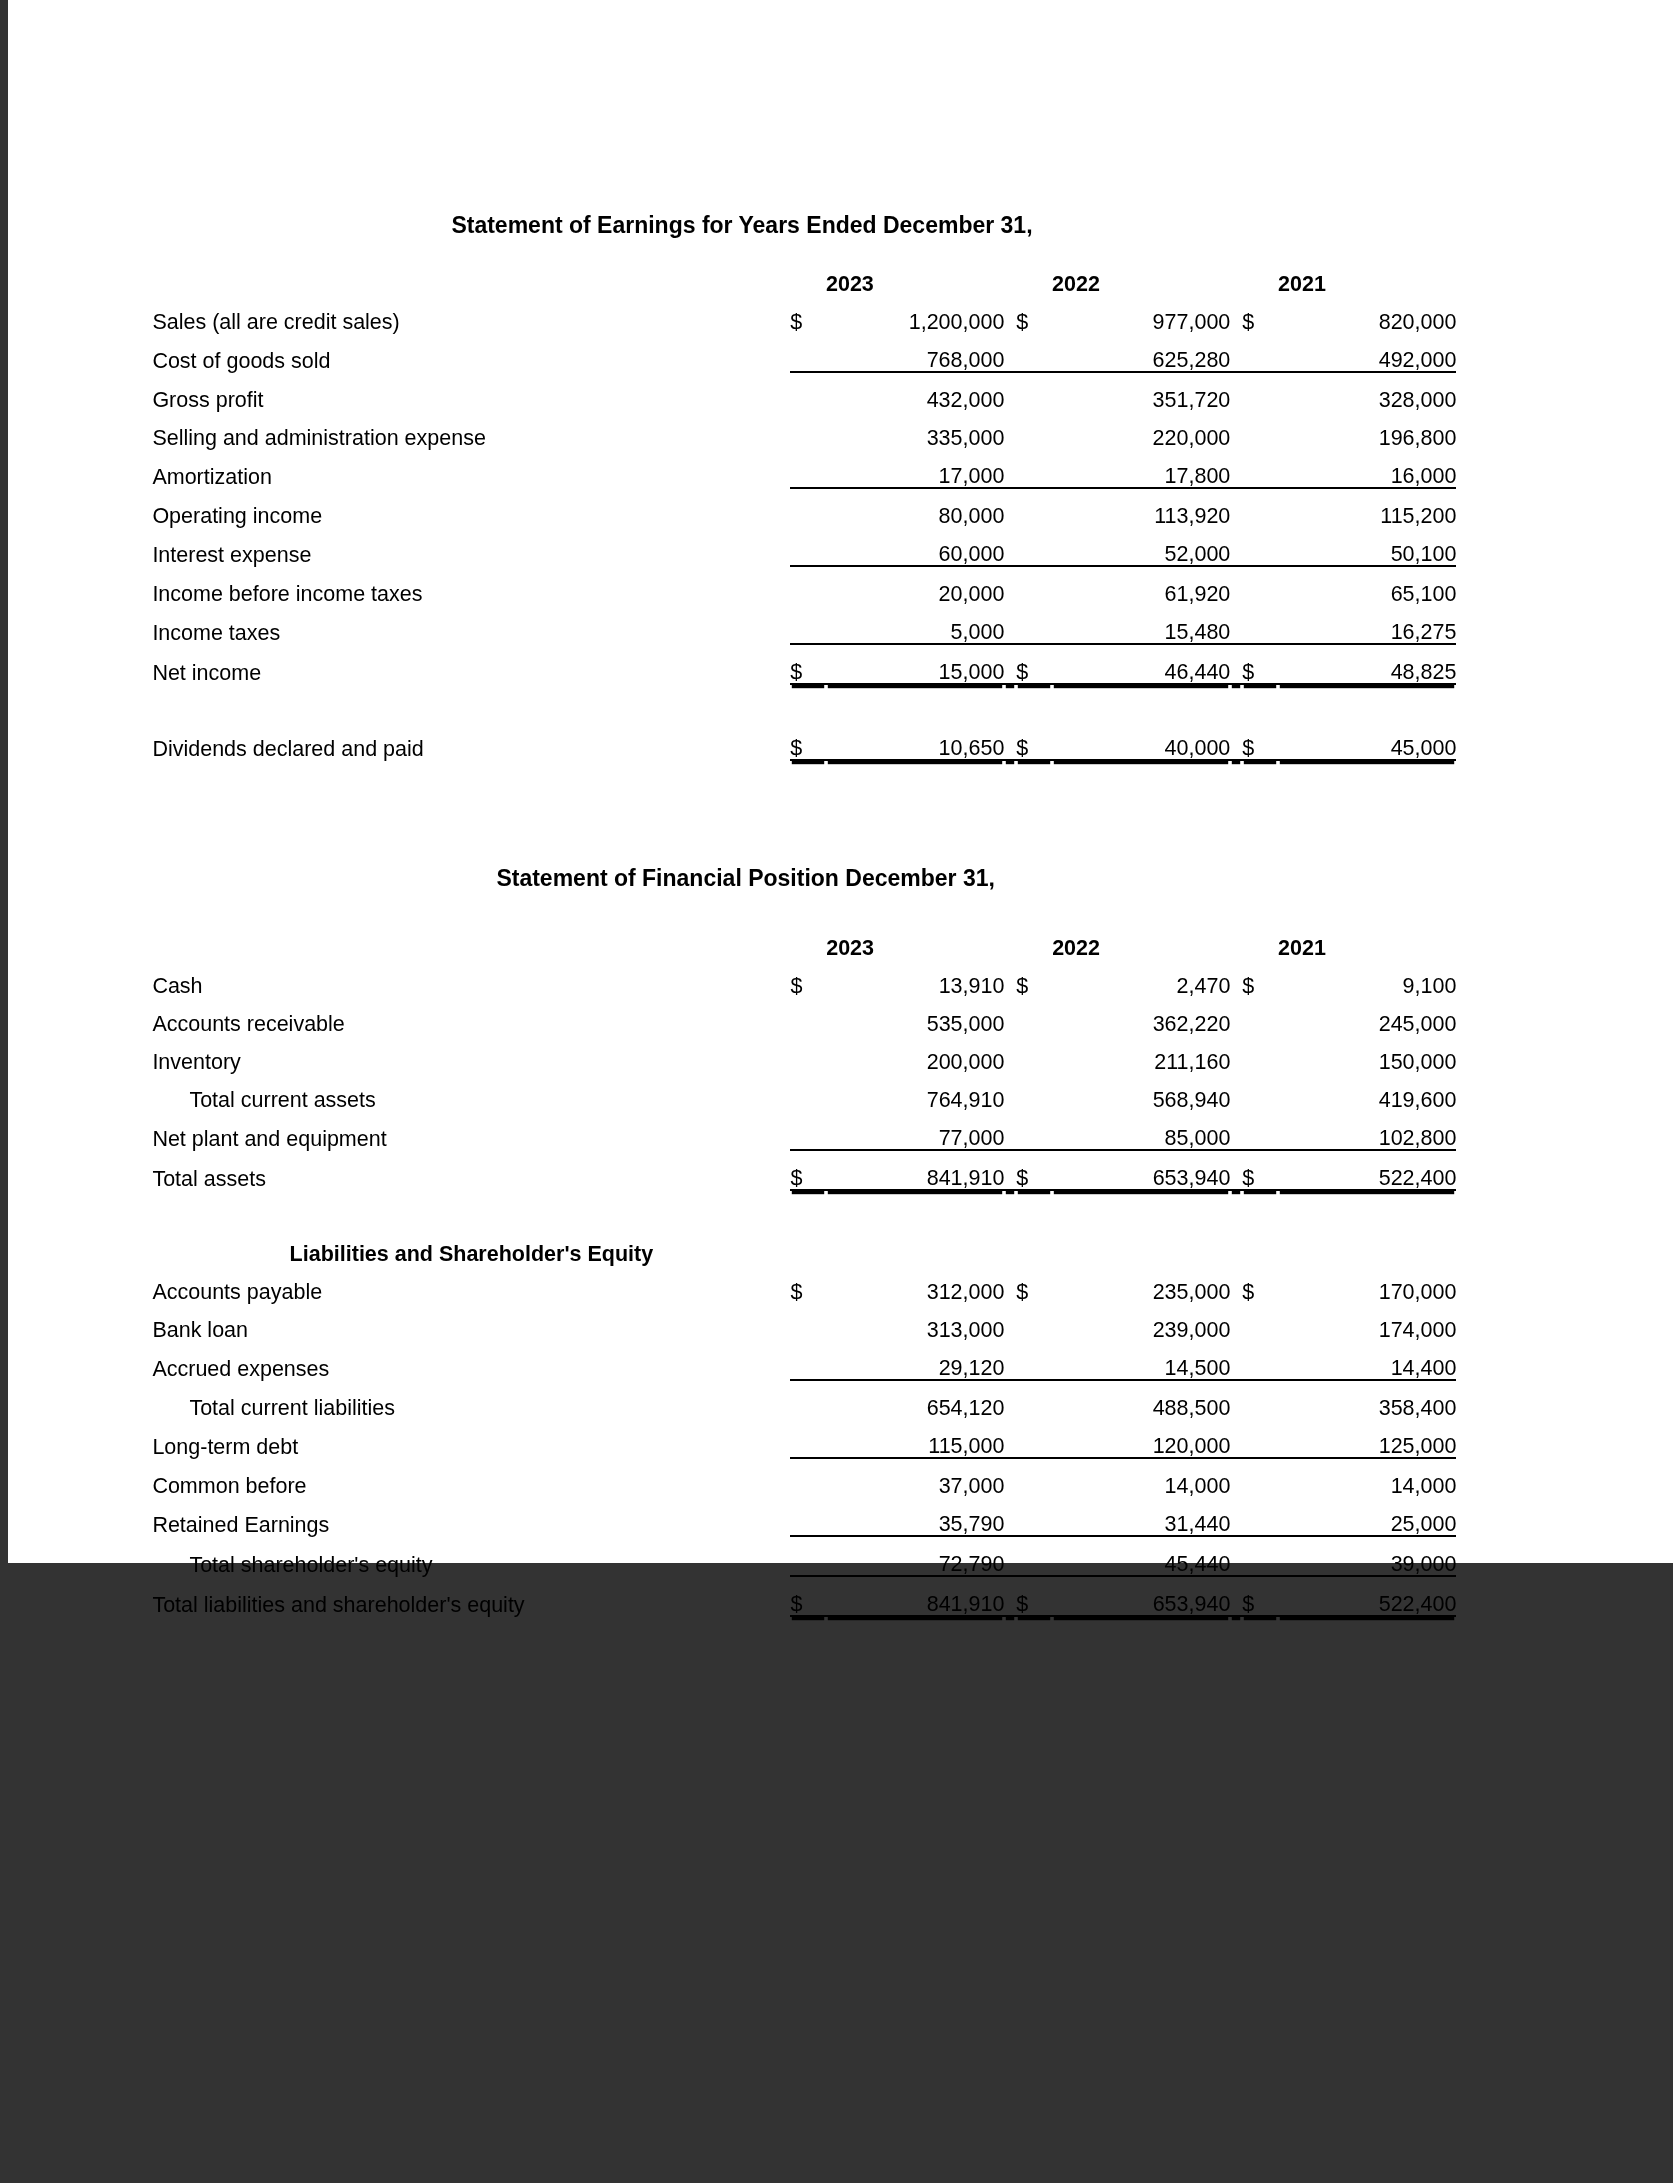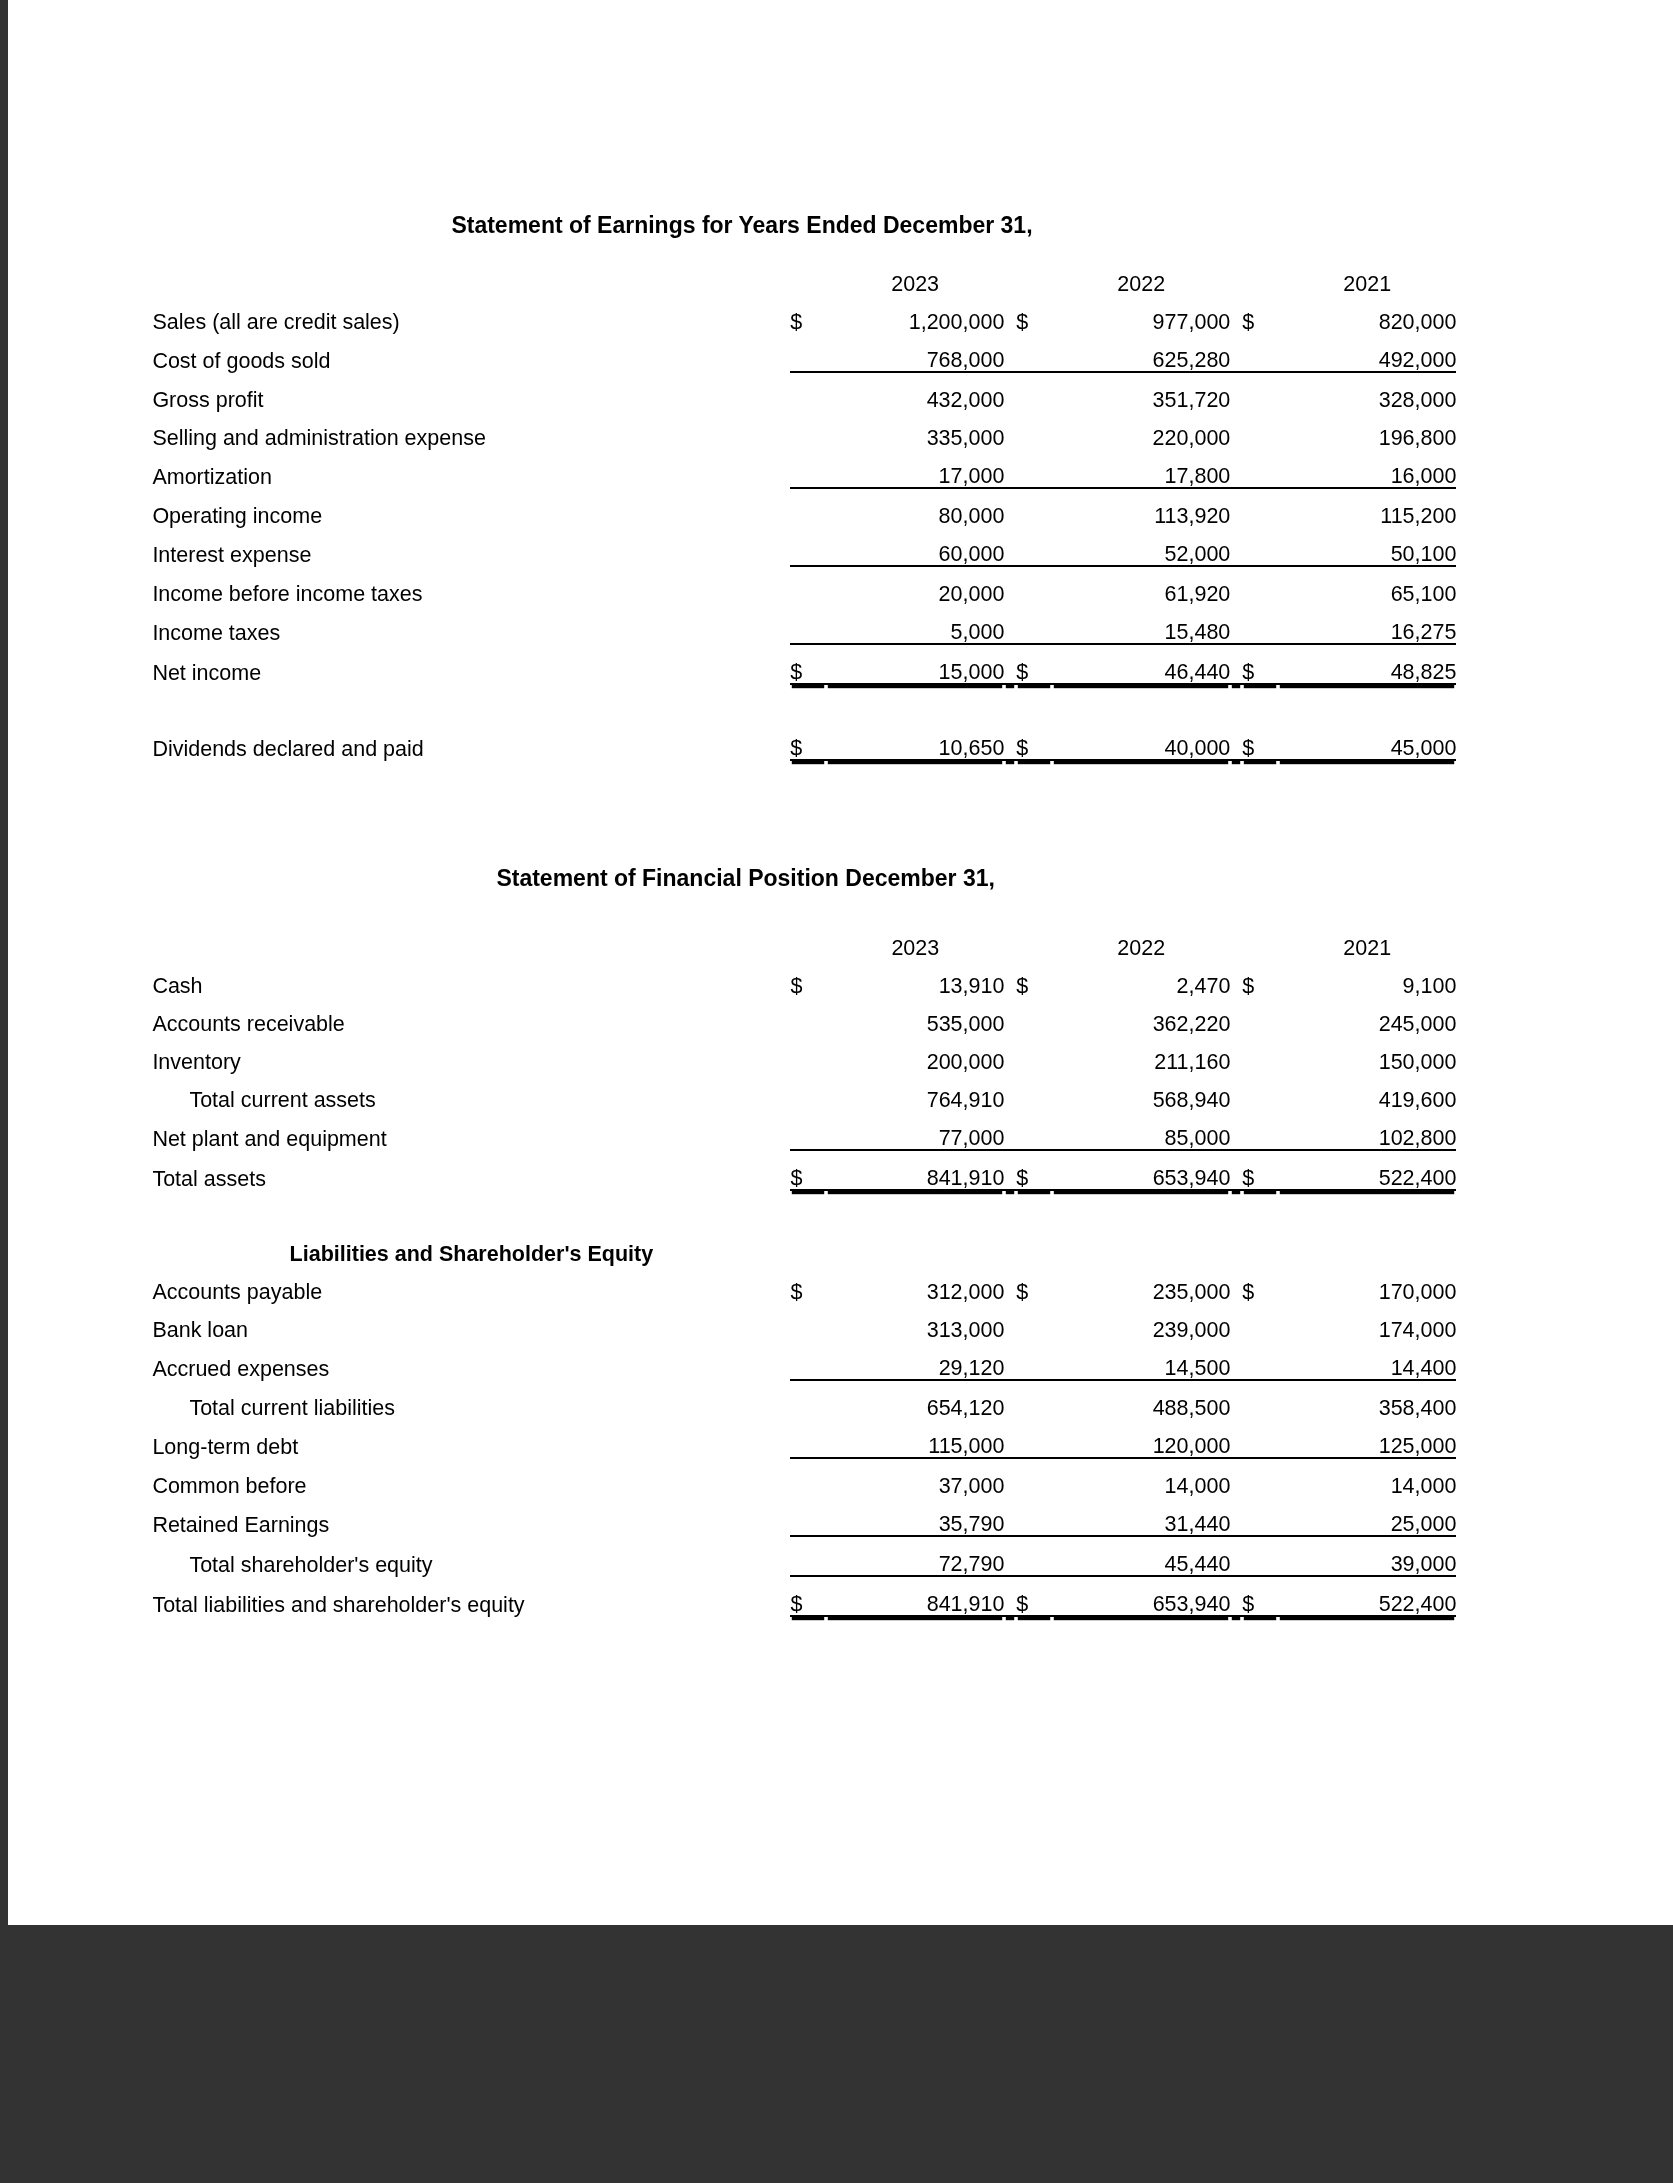--- a/index.html
+++ b/index.html
@@ -12,21 +12,21 @@
     width: 1674px;
     height: 2183px;
     font-family: "Liberation Sans", sans-serif;
     overflow: hidden;
   }
   .page {
     position: absolute;
     left: 8.4px;
     top: 0px;
     width: 1665px;
-    height: 1925px;
+    height: 1563px;
     background: #ffffff;
     box-sizing: border-box;
   }
 
   
   .stmt-title {
     font-weight: bold;
     font-size: 23px;
     color: #000;
     white-space: nowrap;
@@ -66,22 +66,22 @@
   .c-gap    { width: 12px; }
 
   tr.row td { height: 38px; }
   tr.row-blank td { height: 38px; }
 
   .label        { padding-right: 6px; }
   .label.indent { padding-left: 37px; }
 
   
   .yr {
-    font-weight: normal;
-    text-align: center;
+    font-weight: bold;
+    text-align: left;
     font-size: 21.5px;
   }
 
   
   .sec-head {
     font-weight: bold;
     font-size: 21.5px;
     text-align: center;
     padding-right: 215px;
   }

